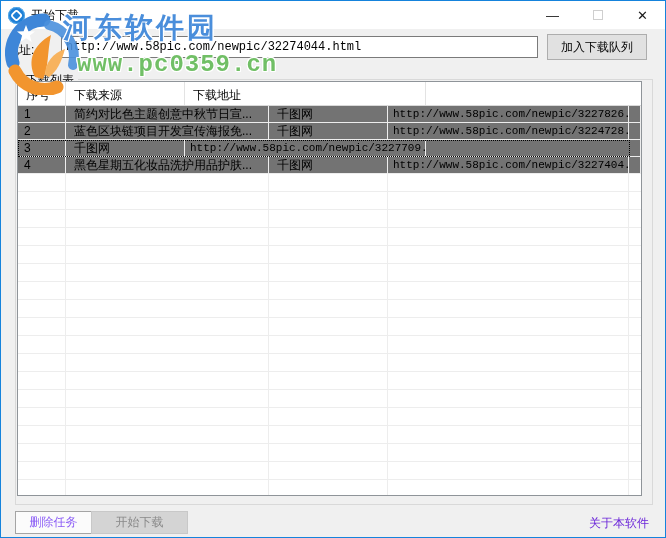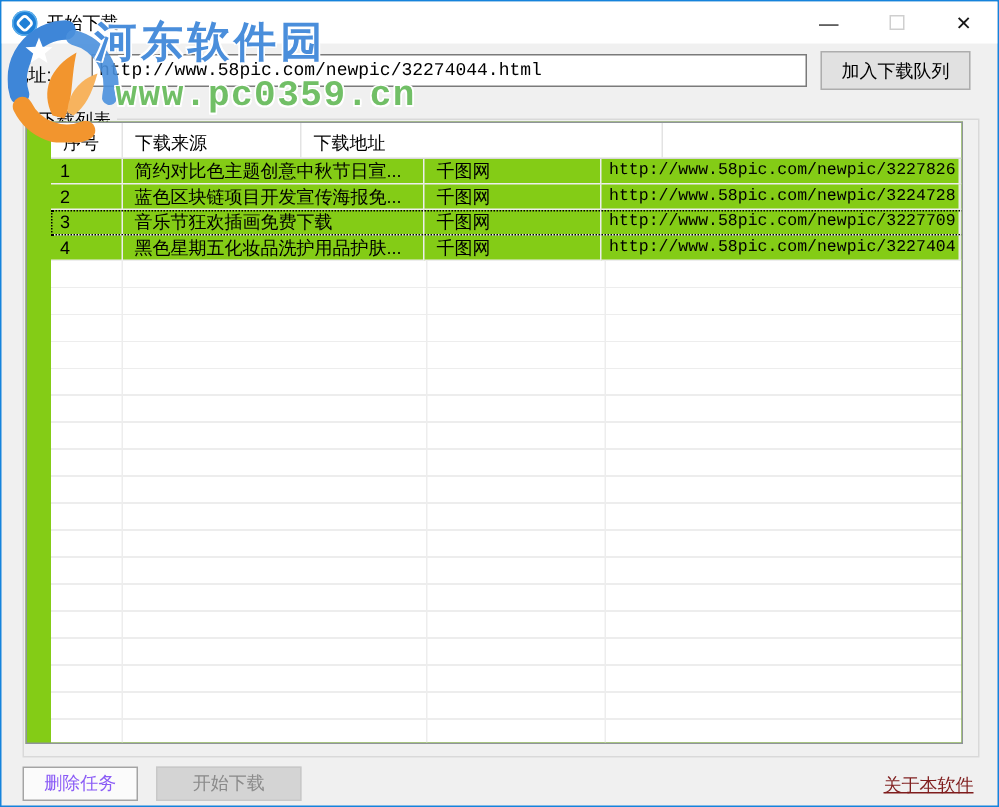--- a/index.html
+++ b/index.html
@@ -43,22 +43,22 @@
     position:absolute; left:14px; top:78px; width:638px; height:426px;
     border:1px solid #d9d9d9;
   }
   .groupbox-label {
     position:absolute; left:6px; top:-8px; background:#f0f0f0; padding:0 4px;
   }
 
   
   .listview {
     position:absolute; left:1px; top:1px; width:625px; height:415px;
-    background:#84cc16; border:1px solid #8f9499;
-    display:flex; flex-direction:column; overflow:hidden;padding-left:16px;
+    background:#737373; border:1px solid #8f9499;
+    display:flex; flex-direction:column; overflow:hidden;
   }
   .lv-header { display:flex; height:24px; background:#fff; border-bottom:1px solid #d9d9d9; flex:0 0 auto; }
   .hcell { border-right:1px solid #e3e3e3; padding:5px 0 0 8px; white-space:nowrap; overflow:hidden; }
   .c0 { width:48px; }
   .c1 { width:203px; }
   .c2 { width:119px; }
   .c3 { width:241px; }
   .cfill { flex:1; border-right:none; }
 
   .lv-row { display:flex; height:17px; flex:0 0 auto; position:relative; }
@@ -81,27 +81,27 @@
   .vline { position:absolute; top:0; bottom:0; width:1px; background:#ededed; }
   .vl0 { left:47px; } .vl1 { left:250px; } .vl2 { left:369px; } .vl3 { left:610px; }
 
   
   .delete-btn {
     position:absolute; left:14px; top:510px; width:77px; height:23px;
     background:#fbfbfb; border:1px solid #a4a4a4; font-size:12px; color:#8b5cf6;
     display:flex; align-items:center; justify-content:center; cursor:default;
   }
   .start-btn {
-    position:absolute; left:103px; top:510px; width:97px; height:23px;
+    position:absolute; left:90px; top:510px; width:97px; height:23px;
     background:#d4d4d4; border:1px solid #c8c8c8; font-size:12px; color:#8a8a8a;
     display:flex; align-items:center; justify-content:center; cursor:default;
   }
   .about-link {
-    position:absolute; right:16px; top:514px; color:#7f1d1d;
-    text-decoration:underline; font-size:12px; cursor:pointer;
+    position:absolute; right:16px; top:514px; color:#6d28d9;
+    font-size:12px; cursor:pointer;
   }
 
   
   .watermark { position:absolute; left:0; top:0; z-index:60; pointer-events:none; }
   .wm-logo { position:absolute; left:4px; top:12px; }
   .wm-name {
     position:absolute; left:62px; top:8px; font-size:28px; font-weight:bold;
     letter-spacing:3px; color:#4a8edb; white-space:nowrap;
     text-shadow:-1px -1px 0 #fff, 1px -1px 0 #fff, -1px 1px 0 #fff, 1px 1px 0 #fff,
                 0 -1px 0 #fff, 0 1px 0 #fff, -1px 0 0 #fff, 1px 0 0 #fff;
@@ -165,21 +165,20 @@
       </div>
       <div class="lv-row">
         <div class="cell c0">2</div>
         <div class="cell c1">蓝色区块链项目开发宣传海报免...</div>
         <div class="cell c2">千图网</div>
         <div class="cell c3">http://www.58pic.com/newpic/3224728...</div>
         <div class="cell cfill"></div>
       </div>
       <div class="lv-row selected">
         <div class="cell c0">3</div>
-        <div class="cell c1">音乐节狂欢插画免费下载</div>
         <div class="cell c2">千图网</div>
         <div class="cell c3">http://www.58pic.com/newpic/3227709...</div>
         <div class="cell cfill"></div>
       </div>
       <div class="lv-row">
         <div class="cell c0">4</div>
         <div class="cell c1">黑色星期五化妆品洗护用品护肤...</div>
         <div class="cell c2">千图网</div>
         <div class="cell c3">http://www.58pic.com/newpic/3227404...</div>
         <div class="cell cfill"></div>

